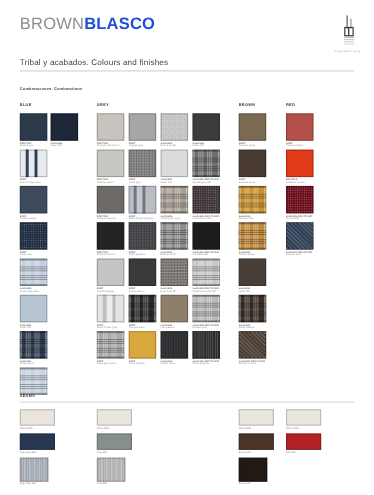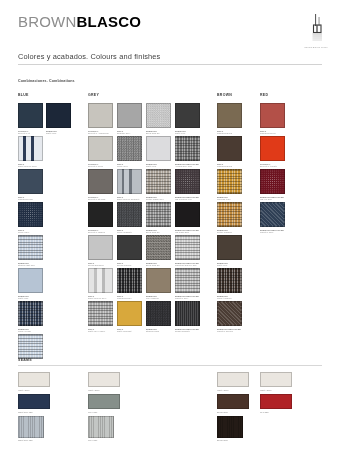--- a/index.html
+++ b/index.html
@@ -13,21 +13,21 @@
   }
   .page{position:relative;width:340px;height:450px;}
 
   
   .logo{
     position:absolute;left:18px;top:14px;
     font-size:15px;letter-spacing:.2px;white-space:nowrap;
     line-height:1;
   }
   .logo .thin{font-weight:300;color:#8d8d8d;}
-  .logo .bold{font-weight:700;color:#000000;}
+  .logo .bold{font-weight:700;color:#1d4ed8;}
 
   .emblem{position:absolute;left:303px;top:12px;width:26px;height:34px;}
   .emblem svg{display:block;}
   .emblem-cap{
     position:absolute;left:296px;top:46px;width:40px;
     font-size:2.1px;letter-spacing:.2px;color:#9a9a9a;text-align:center;
     line-height:1.2;
   }
 
   .subtitle{
@@ -97,21 +97,21 @@
       <rect x="10.5" y="13" width="7.5" height="7.5" fill="none" stroke="#3a3a3a" stroke-width="1.1"></rect>
       <rect x="13.4" y="13" width="1.2" height="7.5" fill="#3a3a3a"></rect>
       <rect x="9.5" y="21.5" width="9.5" height="1" fill="#bdbdbd"></rect>
       <rect x="9.5" y="23.5" width="9.5" height="1" fill="#c7c7c7"></rect>
       <rect x="9.5" y="25.5" width="9.5" height="1" fill="#d0d0d0"></rect>
       <rect x="9.5" y="27.5" width="9.5" height="1" fill="#d8d8d8"></rect>
     </svg>
   </div>
   <div class="emblem-cap">Gandia Blasco Group</div>
 
-  <div class="subtitle">Colores y acabados. Colours and finishes</div>
+  <div class="subtitle">Tribal y acabados. Colours and finishes</div>
   <div class="rule-top"></div>
   <div class="comb-title">Combinaciones. Combinations</div>
 
   <div id="families">
       <div class="fam" style="left: 18px; top: 93px;">BLUE</div>
       <div class="fam" style="left: 88px; top: 93px;">GREY</div>
       <div class="fam" style="left: 217px; top: 93px;">BROWN</div>
       <div class="fam" style="left: 260px; top: 93px;">RED</div>
     </div>
   <div id="grid">

